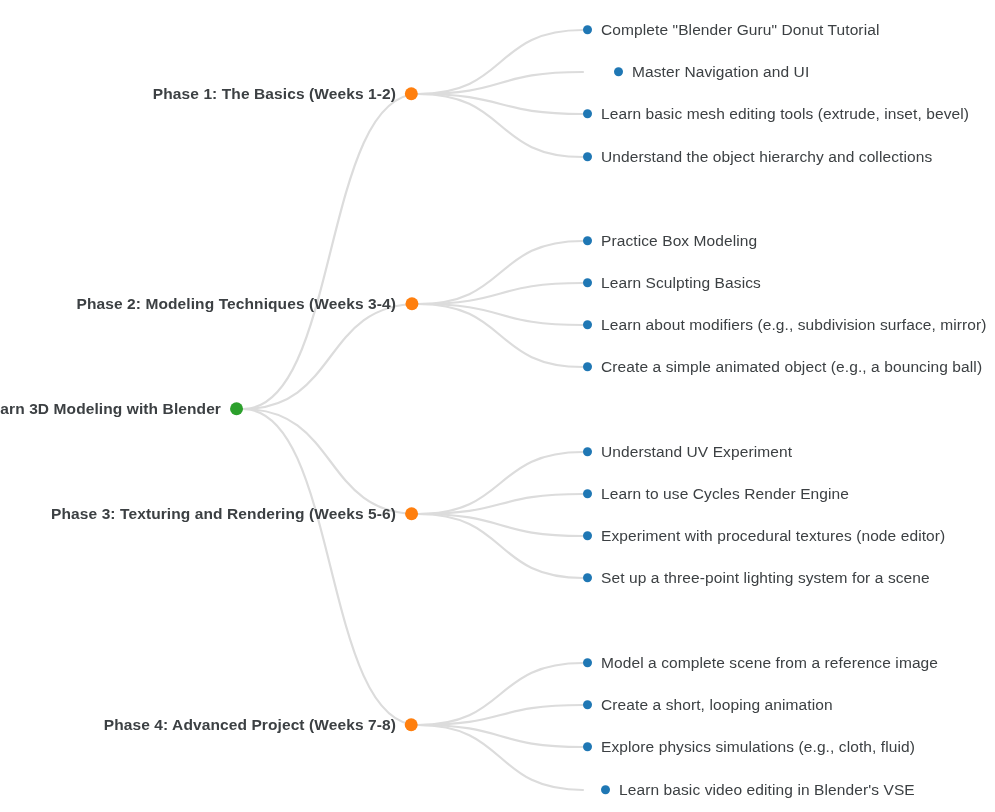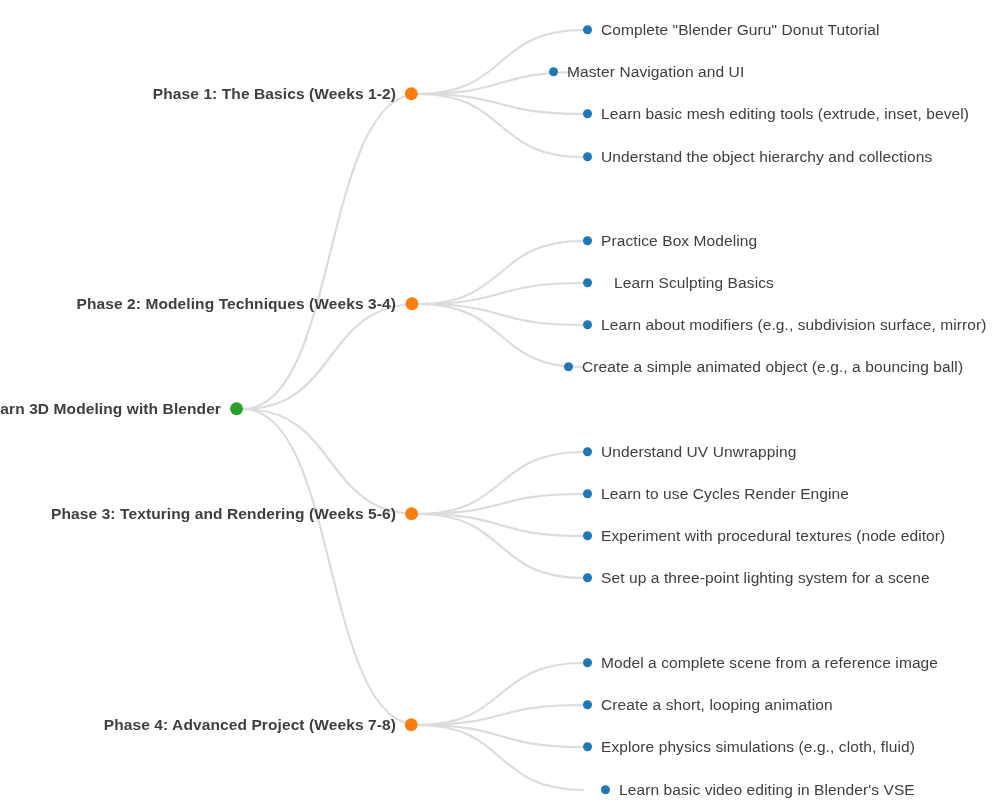--- a/index.html
+++ b/index.html
@@ -110,59 +110,59 @@
         <span class="dot dot-root"></span>
       </div>
       <div class="node node-left" style="left: 418px; top: 94px;">
         <span class="node-label label-phase">Phase 1: The Basics (Weeks 1-2)</span>
         <span class="dot dot-phase"></span>
       </div>
       <div class="node node-right" style="left: 583px; top: 30px;">
         <span class="dot dot-leaf"></span>
         <span class="node-label label-leaf">Complete "Blender Guru" Donut Tutorial</span>
       </div>
-      <div class="node node-right" style="left: 549px; top: 72px;">
+      <div class="node node-right" style="left: 614px; top: 72px;">
         <span class="dot dot-leaf"></span>
         <span class="node-label label-leaf">Master Navigation and UI</span>
       </div>
       <div class="node node-right" style="left: 583px; top: 114px;">
         <span class="dot dot-leaf"></span>
         <span class="node-label label-leaf">Learn basic mesh editing tools (extrude, inset, bevel)</span>
       </div>
       <div class="node node-right" style="left: 583px; top: 157px;">
         <span class="dot dot-leaf"></span>
         <span class="node-label label-leaf">Understand the object hierarchy and collections</span>
       </div>
       <div class="node node-left" style="left: 418px; top: 304px;">
         <span class="node-label label-phase">Phase 2: Modeling Techniques (Weeks 3-4)</span>
         <span class="dot dot-phase"></span>
       </div>
       <div class="node node-right" style="left: 583px; top: 241px;">
         <span class="dot dot-leaf"></span>
         <span class="node-label label-leaf">Practice Box Modeling</span>
       </div>
-      <div class="node node-right" style="left: 583px; top: 283px; gap: 13px;">
+      <div class="node node-right" style="left: 583px; top: 283px;">
         <span class="dot dot-leaf"></span>
         <span class="node-label label-leaf">Learn Sculpting Basics</span>
       </div>
       <div class="node node-right" style="left: 583px; top: 325px;">
         <span class="dot dot-leaf"></span>
         <span class="node-label label-leaf">Learn about modifiers (e.g., subdivision surface, mirror)</span>
       </div>
-      <div class="node node-right" style="left: 564px; top: 367px;">
+      <div class="node node-right" style="left: 583px; top: 367px;">
         <span class="dot dot-leaf"></span>
         <span class="node-label label-leaf">Create a simple animated object (e.g., a bouncing ball)</span>
       </div>
       <div class="node node-left" style="left: 418px; top: 514px;">
         <span class="node-label label-phase">Phase 3: Texturing and Rendering (Weeks 5-6)</span>
         <span class="dot dot-phase"></span>
       </div>
       <div class="node node-right" style="left: 583px; top: 452px;">
         <span class="dot dot-leaf"></span>
-        <span class="node-label label-leaf">Understand UV Unwrapping</span>
+        <span class="node-label label-leaf">Understand UV Experiment</span>
       </div>
       <div class="node node-right" style="left: 583px; top: 494px;">
         <span class="dot dot-leaf"></span>
         <span class="node-label label-leaf">Learn to use Cycles Render Engine</span>
       </div>
       <div class="node node-right" style="left: 583px; top: 536px;">
         <span class="dot dot-leaf"></span>
         <span class="node-label label-leaf">Experiment with procedural textures (node editor)</span>
       </div>
       <div class="node node-right" style="left: 583px; top: 578px;">

